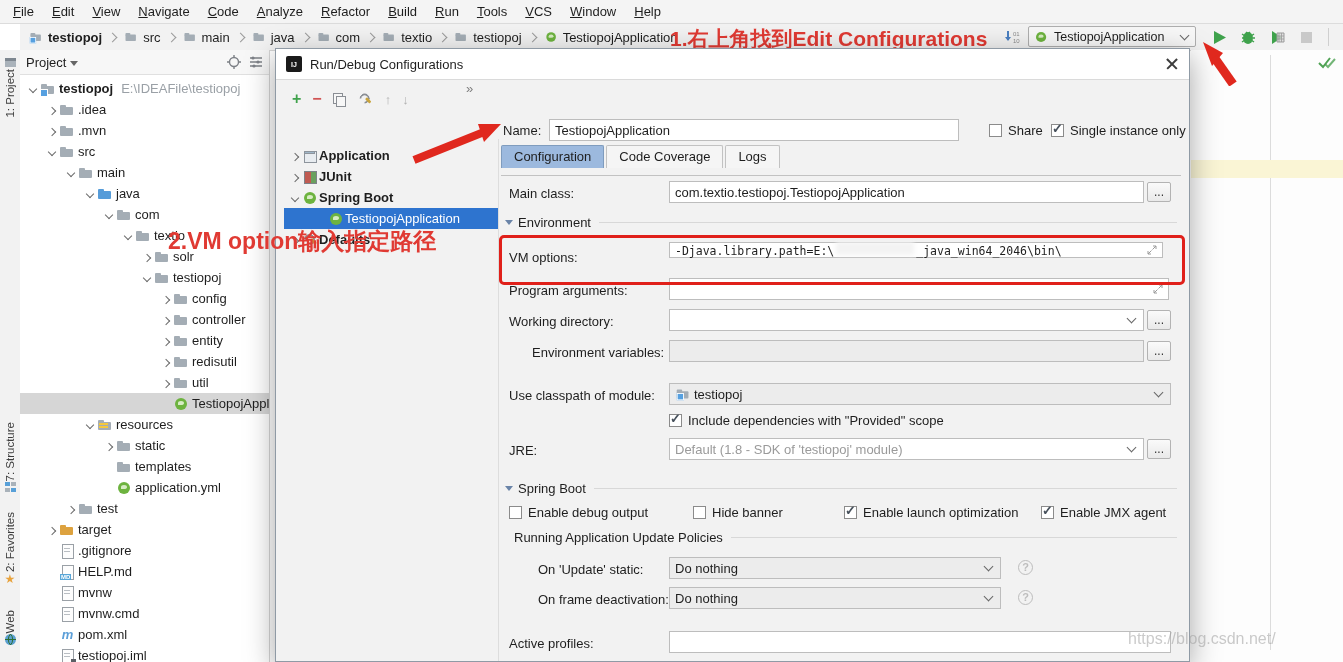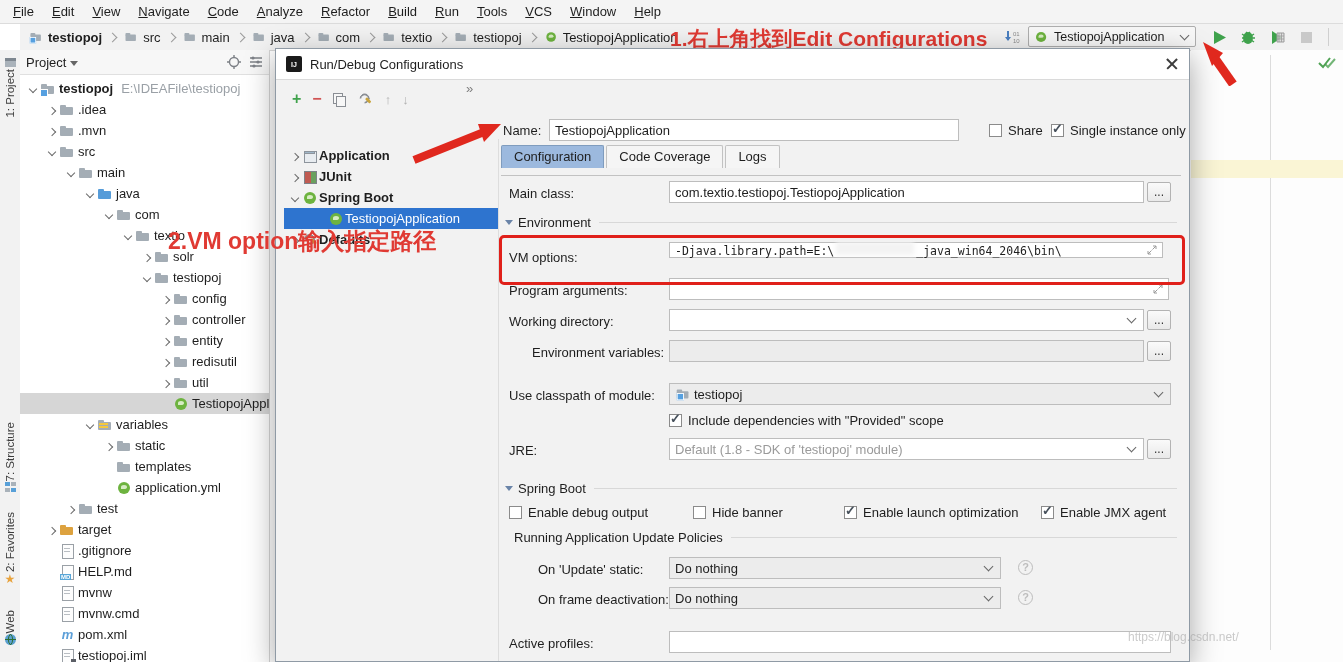--- a/index.html
+++ b/index.html
@@ -125,21 +125,21 @@
   .help{width:15px;height:15px;border:1.6px solid #bdbdbd;border-radius:50%;color:#bdbdbd;font-size:11px;font-weight:bold;text-align:center;line-height:12px;box-sizing:border-box;}
   .help::after{content:"?";}
   .tabs{position:absolute;left:225px;top:74px;display:flex;align-items:flex-end;height:15px;}
   .tab{border:1px solid #c2c2c2;border-bottom:none;background:#f5f5f5;padding:0 12px;height:22px;line-height:22px;margin-right:2px;border-radius:2px 2px 0 0;}
   .tab.sel{background:#9cb9de;border-color:#7f9cbe;}
   .tabsep{position:absolute;left:225px;top:96px;width:680px;height:1px;background:#c2c2c2;}
   .redbox{position:absolute;left:223px;top:156px;width:680px;height:44px;border:3px solid #e0201a;border-radius:5px;z-index:5;pointer-events:none;}
   .grouptitle{position:absolute;display:flex;align-items:center;}
 
   .note2{position:absolute;left:168px;top:226px;color:#e03a33;font-size:23px;font-weight:600;white-space:nowrap;z-index:30;}
-  .watermark{position:absolute;left:1128px;top:630px;width:214px;color:#9f9f9f;opacity:.55;filter:blur(0.7px);font-size:12px;z-index:40;white-space:nowrap;overflow:hidden;}
+  .watermark{position:absolute;left:1128px;top:630px;width:214px;color:#9f9f9f;opacity:.55;filter:blur(0.7px);font-size:16px;z-index:40;white-space:nowrap;overflow:hidden;}
   .arrow{position:absolute;z-index:30;}
 </style>
 </head>
 <body>
 
 <div id="screen">
 
   <div class="menubar" id="menubar">
       <div class="menu-item">File</div>
       <div class="menu-item">Edit</div>
@@ -373,21 +373,21 @@
         <div class="trow psel" style="padding-left: 139px;">
           <span class="chev none"></span>
           <span class="ic ic-spring"></span>
           <span class="lbl">TestiopojApplication</span>
         </div>
         <div class="trow" style="padding-left: 63px;">
           <span class="chev d"></span>
           <span class="ic ic-folder-resources">
             <span class="badge-yellow"></span>
           </span>
-          <span class="lbl">variables</span>
+          <span class="lbl">resources</span>
         </div>
         <div class="trow" style="padding-left: 82px;">
           <span class="chev r"></span>
           <span class="ic ic-folder"></span>
           <span class="lbl">static</span>
         </div>
         <div class="trow" style="padding-left: 82px;">
           <span class="chev none"></span>
           <span class="ic ic-folder"></span>
           <span class="lbl">templates</span>

